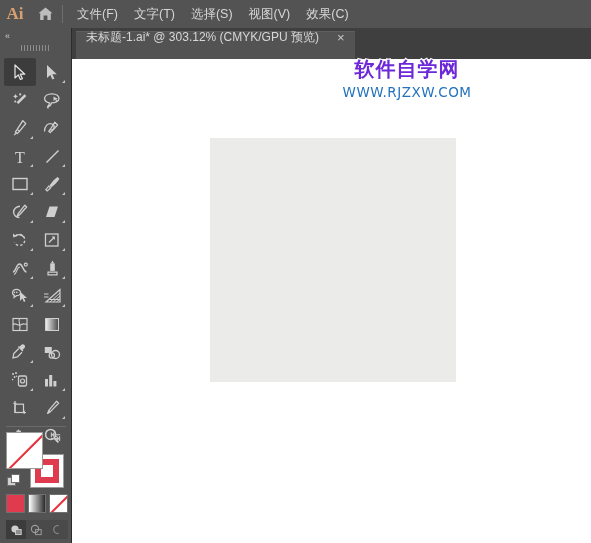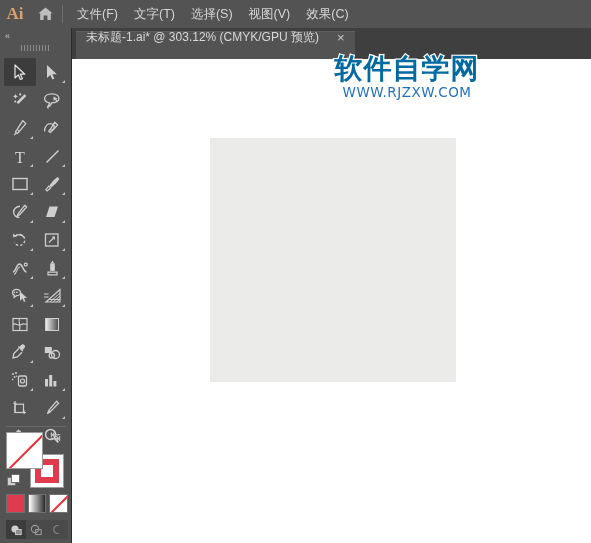--- a/index.html
+++ b/index.html
@@ -275,23 +275,23 @@
   #watermark {
     position: absolute;
     left: 327px; top: 54px;
     width: 160px;
     text-align: center;
     pointer-events: none;
     user-select: none;
   }
   #wm-cn {
     font-family: "DejaVu Sans", "Liberation Sans", sans-serif;
-    font-size: 28px;
+    font-size: 20px;
     font-weight: bold;
-    color: #0369a1;
+    color: #6d28d9;
     letter-spacing: 1px;
     line-height: 30px;
     -webkit-text-stroke: 2.4px #ffffff;
     paint-order: stroke fill;
     white-space: nowrap;
   }
   #wm-en {
     font-family: "DejaVu Sans", "Liberation Sans", sans-serif;
     font-size: 13.5px;
     font-weight: normal;

